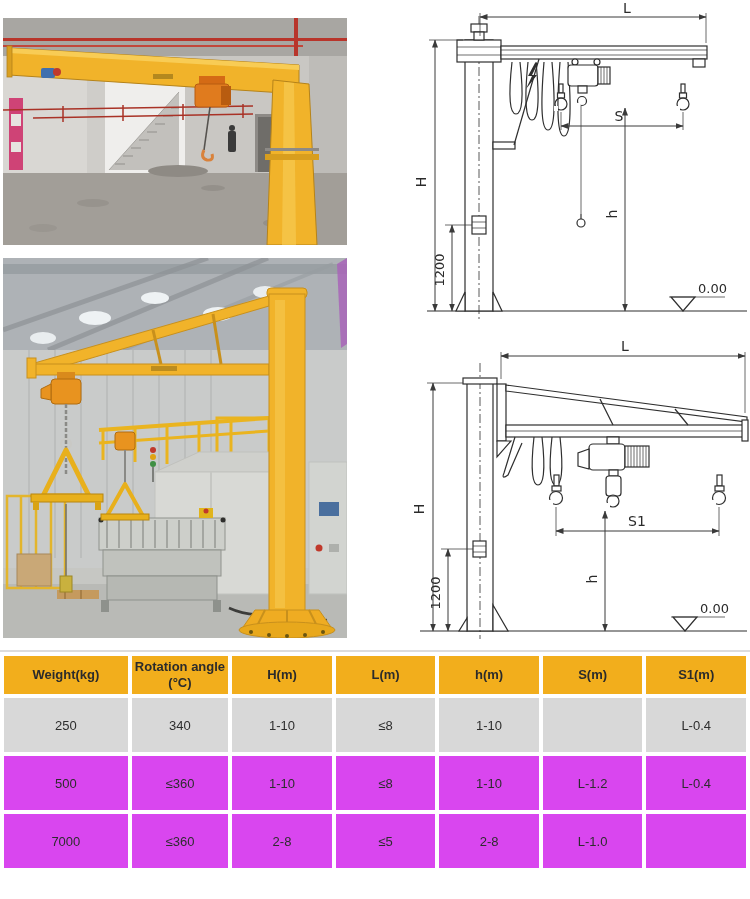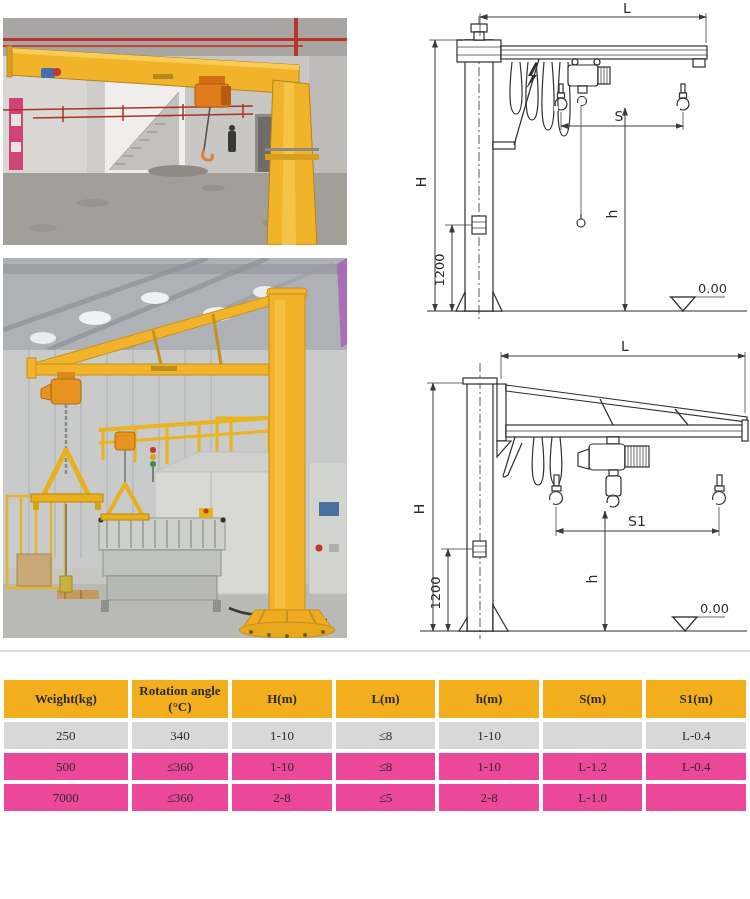--- a/index.html
+++ b/index.html
@@ -12,27 +12,27 @@
   .st  { stroke:#2f2f2f; stroke-width:1.2; fill:none; }
   .stf { stroke:#2f2f2f; stroke-width:1.2; fill:#ffffff; }
   .thin{ stroke:#2f2f2f; stroke-width:0.7; fill:none; }
   .dim { stroke:#3a3a3a; stroke-width:1; fill:none; }
   .ext { stroke:#3a3a3a; stroke-width:0.75; fill:none; }
   .cl  { stroke:#2f2f2f; stroke-width:0.8; fill:none; stroke-dasharray:9 3 2 3; }
   .lbl { fill:#2b2b2b; font-size:13px; }
   .lblb{ fill:#2b2b2b; font-size:14px; }
 
   
-  table.spec { position:absolute; left:0; top:676px; width:750px;
-               border-collapse:separate; border-spacing:4px; table-layout:fixed;font-family:Liberation Serif, serif; }
+  table.spec { position:absolute; left:0; top:652px; width:750px;
+               border-collapse:separate; border-spacing:4px; table-layout:fixed; }
   table.spec th { background:#F2AE1C; color:#2b2b2b; font-size:13px; font-weight:bold;
                   height:36px; padding:1px 2px; text-align:center; line-height:1.2; }
-  table.spec td { font-size:13px; color:#2d2d2d; text-align:center; height:27px; padding:0 2px; }
+  table.spec td { font-size:13px; color:#2d2d2d; text-align:center; height:38px; padding:8px 2px; }
   table.spec tr.odd  td { background:#D8D8D8; }
-  table.spec tr.even td { background:#ec4899; }
+  table.spec tr.even td { background:#d946ef; }
 
   .divider { position:absolute; left:0; top:650px; width:750px; height:2px; background:#dcdcdc; }
 </style>
 </head>
 <body>
 
 <div id="stage">
 
   <svg class="abs" style="left:3px; top:18px;" width="344" height="227" viewBox="0 0 344 227">
     <rect x="0" y="0" width="344" height="227" fill="#c9c7c3"></rect>

